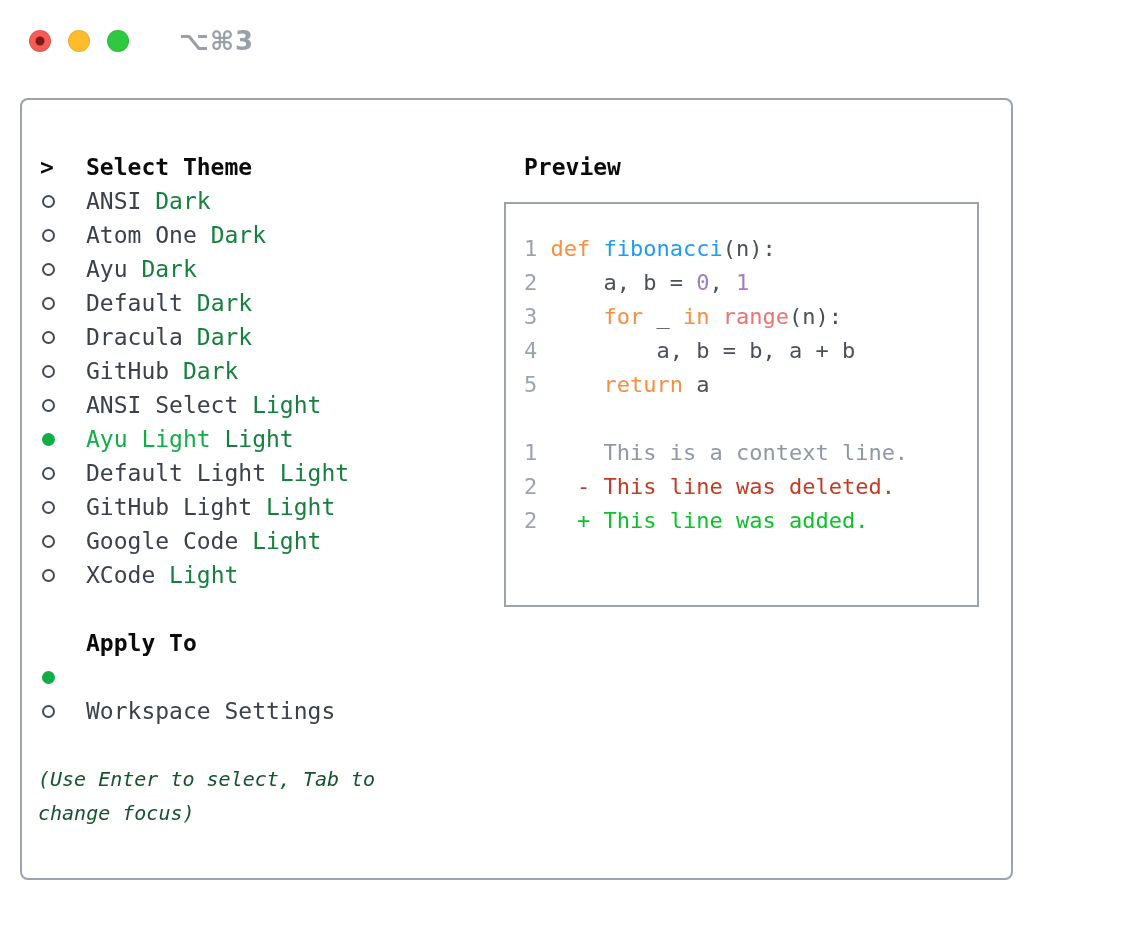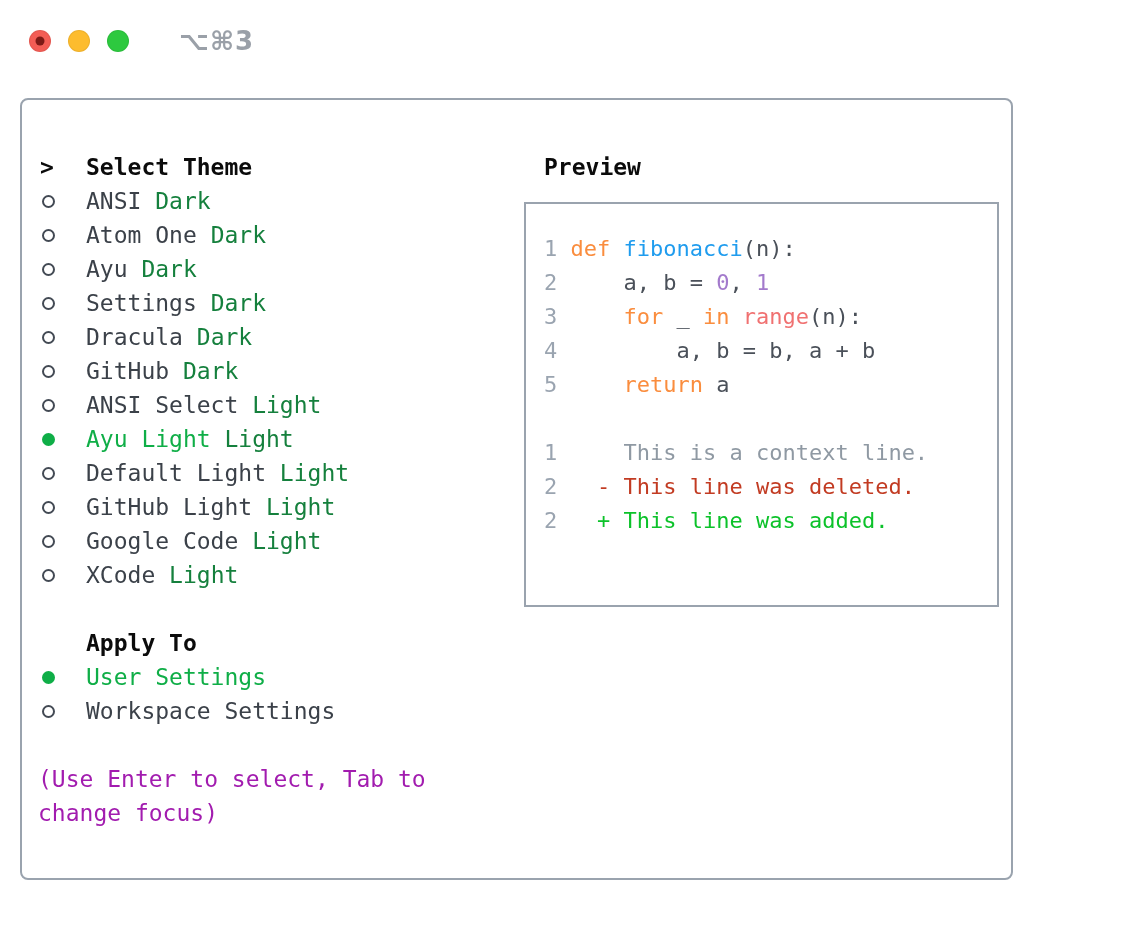--- a/index.html
+++ b/index.html
@@ -71,26 +71,26 @@
   }
   .prompt-char { font-weight: bold; color: #0b0b0b; margin-left: 2px; }
   .hdr-text { font-weight: bold; color: #0b0b0b; }
   .theme-name { color: #3b4149; }
   .theme-name.selected { color: var(--selected-green); }
   .theme-variant { color: #15803d; }
   .option-label { color: #3b4149; }
   .option-label.selected { color: var(--selected-green); }
   .spacer { height: 34px; }
   .hint {
-    color: #a21caf; font-size: 23px; line-height: 34px;
-    width: 420px; margin-left: 0;
+    color: #14532d; font-size: 20px; line-height: 34px;
+    width: 420px; margin-left: 0; font-style: italic;
   }
 
   
-  .right-col { position: absolute; left: 502px; top: 50px; width: 503px; }
+  .right-col { position: absolute; left: 482px; top: 50px; width: 503px; }
   .preview-header {
     height: 34px; line-height: 34px;
     font-size: 23px; font-weight: bold; color: #0b0b0b;
     padding-left: 20px;
   }
   .preview-box {
     margin-top: 18px;
     width: 475px; height: 405px;
     border: 2px solid #9aa3ae;
     background: #ffffff;
@@ -124,39 +124,39 @@
 
   <div class="left-col">
     <div class="row">
       <span class="marker-cell"><span class="prompt-char">&gt;</span></span>
       <span class="hdr-text">Select Theme</span>
     </div>
     <div id="theme-list">
         <div class="row"><span class="marker-cell"><span class="circle"></span></span><span class="theme-name">ANSI</span><span class="theme-variant"> Dark</span></div>
         <div class="row"><span class="marker-cell"><span class="circle"></span></span><span class="theme-name">Atom One</span><span class="theme-variant"> Dark</span></div>
         <div class="row"><span class="marker-cell"><span class="circle"></span></span><span class="theme-name">Ayu</span><span class="theme-variant"> Dark</span></div>
-        <div class="row"><span class="marker-cell"><span class="circle"></span></span><span class="theme-name">Settings</span><span class="theme-variant"> Dark</span></div>
+        <div class="row"><span class="marker-cell"><span class="circle"></span></span><span class="theme-name">Default</span><span class="theme-variant"> Dark</span></div>
         <div class="row"><span class="marker-cell"><span class="circle"></span></span><span class="theme-name">Dracula</span><span class="theme-variant"> Dark</span></div>
         <div class="row"><span class="marker-cell"><span class="circle"></span></span><span class="theme-name">GitHub</span><span class="theme-variant"> Dark</span></div>
         <div class="row"><span class="marker-cell"><span class="circle"></span></span><span class="theme-name">ANSI Select</span><span class="theme-variant"> Light</span></div>
         <div class="row"><span class="marker-cell"><span class="circle filled"></span></span><span class="theme-name selected">Ayu Light</span><span class="theme-variant"> Light</span></div>
         <div class="row"><span class="marker-cell"><span class="circle"></span></span><span class="theme-name">Default Light</span><span class="theme-variant"> Light</span></div>
         <div class="row"><span class="marker-cell"><span class="circle"></span></span><span class="theme-name">GitHub Light</span><span class="theme-variant"> Light</span></div>
         <div class="row"><span class="marker-cell"><span class="circle"></span></span><span class="theme-name">Google Code</span><span class="theme-variant"> Light</span></div>
         <div class="row"><span class="marker-cell"><span class="circle"></span></span><span class="theme-name">XCode</span><span class="theme-variant"> Light</span></div>
       </div>
 
     <div class="spacer"></div>
 
     <div class="row">
       <span class="marker-cell"></span>
       <span class="hdr-text">Apply To</span>
     </div>
     <div id="apply-list">
-        <div class="row"><span class="marker-cell"><span class="circle filled"></span></span><span class="option-label selected">User Settings</span></div>
+        <div class="row"><span class="marker-cell"><span class="circle filled"></span></span></div>
         <div class="row"><span class="marker-cell"><span class="circle"></span></span><span class="option-label">Workspace Settings</span></div>
       </div>
 
     <div class="spacer"></div>
 
     <div class="hint">(Use Enter to select, Tab to change focus)</div>
   </div>
 
   <div class="right-col">
     <div class="preview-header">Preview</div>

